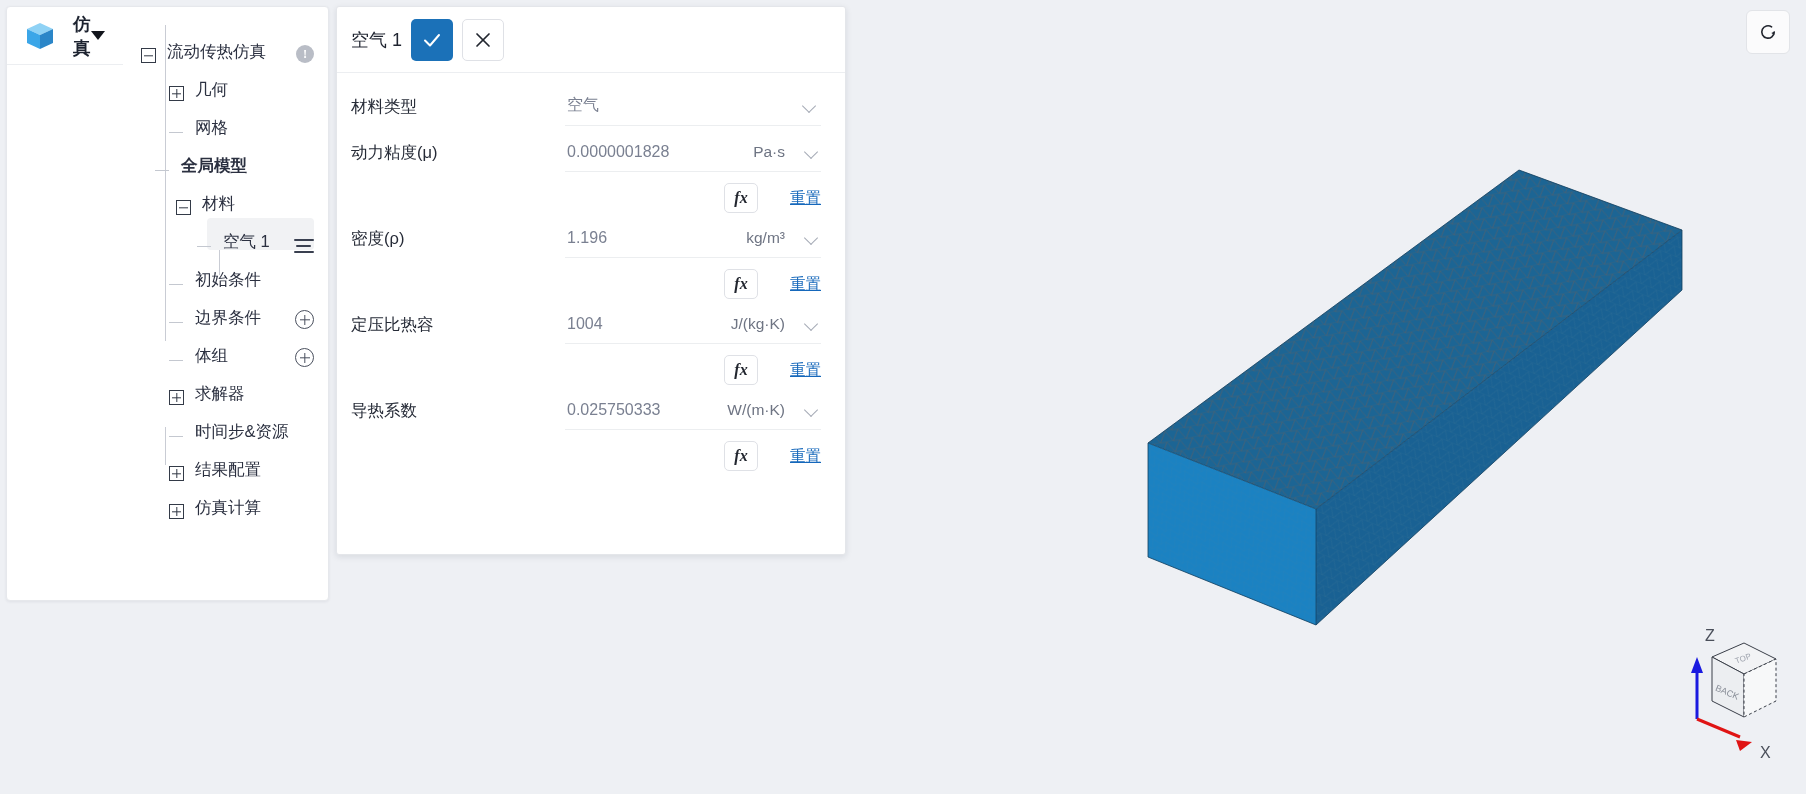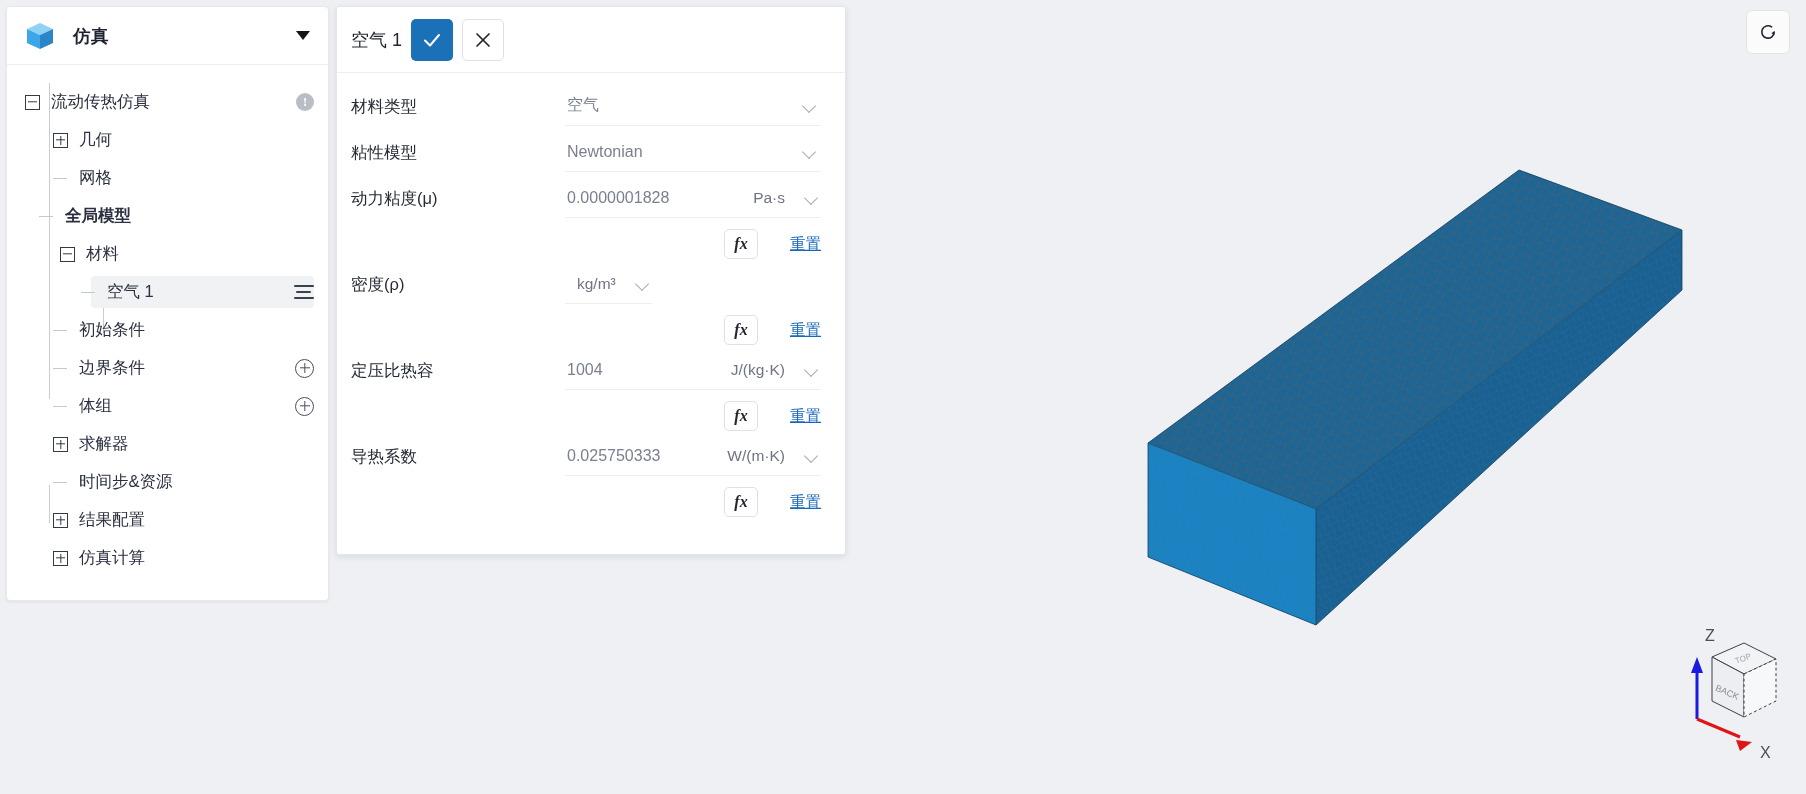--- a/index.html
+++ b/index.html
@@ -33,21 +33,21 @@
   #nav-cube { position: absolute; right: 10px; bottom: 6px; width: 130px; height: 175px; }
 
   
   #sidebar {
     position: absolute; left: 6px; top: 6px;
     width: 323px; height: 595px;
     background: #ffffff;
     border: 1px solid #e6e8ec;
     border-radius: 4px;
     box-shadow: 0 1px 3px rgba(22,30,50,.07);
-    display: flex; flex-direction: column;
+    display: flex; flex-direction: row;
   }
   #sidebar-header {
     height: 58px; flex: 0 0 58px;
     display: flex; align-items: center;
     padding: 0 18px 0 16px;
     border-bottom: 1px solid #eceef1;
   }
   .cube-logo { width: 34px; height: 34px; flex: 0 0 34px; margin-right: 16px; }
   #sidebar-title {
     font-size: 17.5px; font-weight: bold; color: #1d2330; letter-spacing: .5px;
@@ -56,21 +56,21 @@
     margin-left: auto; width: 0; height: 0;
     border-left: 7px solid transparent; border-right: 7px solid transparent;
     border-top: 9px solid #12151c; cursor: pointer;
   }
 
   #tree { flex: 1; padding: 18px 0 0 0; overflow: hidden; position: relative; }
 
   .tree-row {
     position: relative;
     height: 38px;
-    display: flex; align-items: center;
+    display: flex; align-items: flex-end;
     font-size: 16.5px; color: #2b3040;
     cursor: pointer;
     padding-right: 14px;
   }
   .tree-row .lbl { white-space: nowrap; }
 
   
   .expander {
     width: 15px; height: 15px; flex: 0 0 15px;
     border: 1.4px solid #333a47; background: #fff;
@@ -387,43 +387,37 @@
     <div id="props-body">
 
     <div class="form-row">
           <div class="form-label">材料类型</div>
           <div class="field plain-select">
             <span class="sv">空气</span>
             <span class="chev"></span>
           </div>
         </div>
         <div class="form-row">
-          <div class="form-label">粘性模型</div>
-          <div class="field plain-select">
-            <span class="sv">Newtonian</span>
-            <span class="chev"></span>
-          </div>
-        </div>
-        <div class="form-row">
           <div class="form-label">动力粘度(μ)</div>
           <div class="field">
             <div class="field-value">0.0000001828</div>
             <div class="field-unit">
               <span class="u">Pa·s</span>
               <span class="chev"></span>
             </div>
           </div>
         </div>
         <div class="fx-row">
           <div class="fx-btn">fx</div>
           <span class="reset-link">重置</span>
         </div>
         <div class="form-row">
           <div class="form-label">密度(ρ)</div>
           <div class="field">
+            <div class="field-value">1.196</div>
             <div class="field-unit">
               <span class="u">kg/m³</span>
               <span class="chev"></span>
             </div>
           </div>
         </div>
         <div class="fx-row">
           <div class="fx-btn">fx</div>
           <span class="reset-link">重置</span>
         </div>

